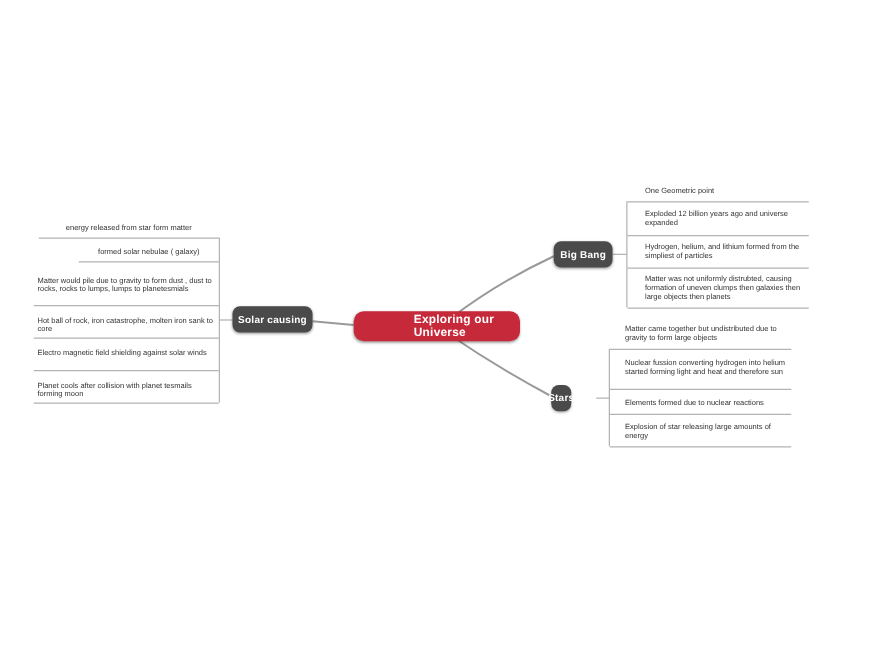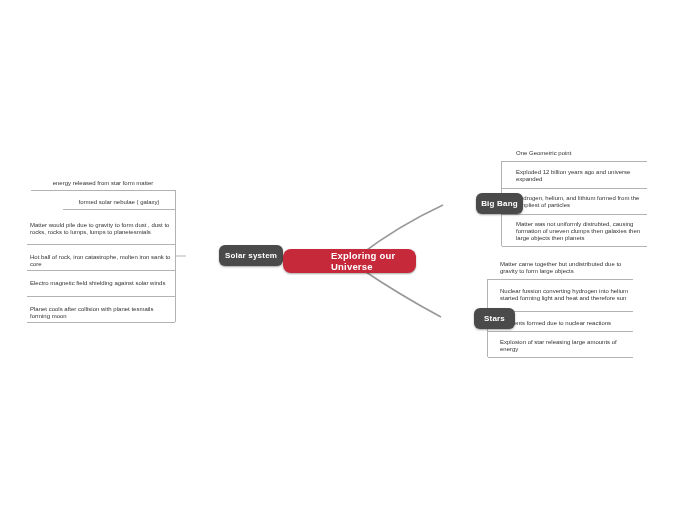--- a/index.html
+++ b/index.html
@@ -13,25 +13,25 @@
   .node{
     position:absolute;display:flex;align-items:center;justify-content:center;
     color:#ffffff;font-weight:bold;box-sizing:border-box;
     box-shadow:0 1px 2px rgba(0,0,0,0.35);cursor:pointer;
   }
   .node.root{
     left:283px;top:249px;width:133px;height:24px;border-radius:8px;
     background:#c5293a;font-size:9.5px;letter-spacing:.2px;padding-left:48px;
   }
   .node.branch{
-    background:#4a4a4b;border-radius:6px;font-size:8px;letter-spacing:.2px;margin-left:33px;
+    background:#4a4a4b;border-radius:6px;font-size:8px;letter-spacing:.2px;
   }
   .node.solar{left:186px;top:245px;width:64px;height:21px;}
   .node.bigbang{left:443px;top:193px;width:47px;height:21px;}
-  .node.stars{left:441px;top:308px;width:41px;height:21px;}
+  .node.stars{left:441px;top:308px;width:16px;height:21px;}
 
   
   .leaf{
     position:absolute;box-sizing:border-box;font-size:6px;line-height:7px;color:#333;
     border-bottom:1px solid #b3b3b3;padding:2px 3px;cursor:pointer;
   }
   .leaf.right-anchor{right:522px;}
   .leaf.center{text-align:center;}
 
   
@@ -84,18 +84,18 @@
   <div class="leaf b1">One Geometric point</div>
   <div class="leaf b2">Exploded 12 billion years ago and universe expanded</div>
   <div class="leaf b3">Hydrogen, helium, and lithium formed from the simpliest of particles</div>
   <div class="leaf b4">Matter was not uniformly distrubted, causing formation of uneven clumps then galaxies then large objects then planets</div>
 
   <div class="leaf s1">Matter came together but undistributed due to gravity to form large objects</div>
   <div class="leaf s2">Nuclear fussion converting hydrogen into helium started forming light and heat and therefore sun</div>
   <div class="leaf s3">Elements formed due to nuclear reactions</div>
   <div class="leaf s4">Explosion of star releasing large amounts of energy</div>
 
-  <div class="node branch solar">Solar system</div>
+  <div class="node branch solar">Solar causing</div>
   <div class="node branch bigbang">Big Bang</div>
   <div class="node branch stars">Stars</div>
   <div class="node root">Exploring our Universe</div>
 
 </div>
 
 </body></html>

